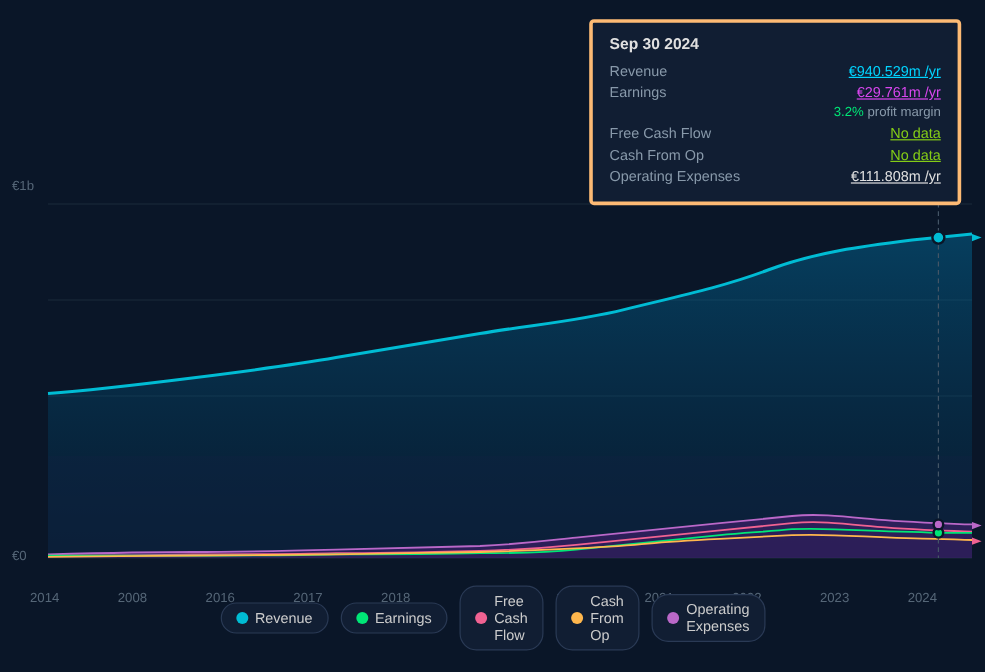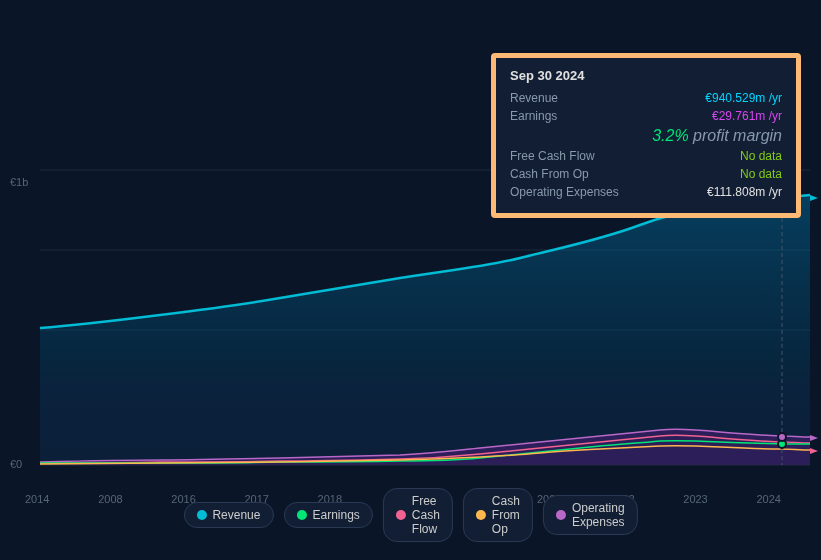--- a/index.html
+++ b/index.html
@@ -12,26 +12,25 @@
       overflow: hidden;
       position: relative;
     }
 
     
     .tooltip-box {
       position: absolute;
       top: 16px;
       right: 20px;
       background: #111e33;
-      border: 5px solid #fdba74;
+      border: 3px solid #fdba74;
       border-radius: 4px;
       padding: 10px 14px;
       min-width: 310px;
       z-index: 10;
-      margin-top: 37px;
     }
     .tooltip-date {
       font-size: 13px;
       font-weight: 600;
       color: #e0e0e0;
       margin-bottom: 8px;
     }
     .tooltip-row {
       display: flex;
       justify-content: space-between;
@@ -39,42 +38,42 @@
       font-size: 12px;
       margin-bottom: 4px;
     }
     .tooltip-label {
       color: #8899aa;
       min-width: 120px;
     }
     .tooltip-value {
       color: #e0e0e0;
       text-align: right;
+      text-decoration: underline;
     }
     .tooltip-value.cyan { color: #00d4ff; }
     .tooltip-value.green { color: #d946ef; }
     .tooltip-value.no-data { color: #84cc16; }
     .profit-margin {
       color: #8899aa;
-      font-size: 16px;
-      font-style: italic;
+      font-size: 11px;
     }
     .profit-margin span { color: #00e676; }
     .tooltip-row.indent {
       padding-left: 0;
     }
 
     
     .y-label {
       position: absolute;
       left: 10px;
       font-size: 11px;
       color: #556677;
     }
-    .y-label-1b { top: 176px; }
+    .y-label-1b { top: 149px; }
     .y-label-0  { top: 458px; }
 
     
     .x-axis {
       position: absolute;
       bottom: 55px;
       left: 0;
       right: 0;
       display: flex;
       justify-content: space-between;

